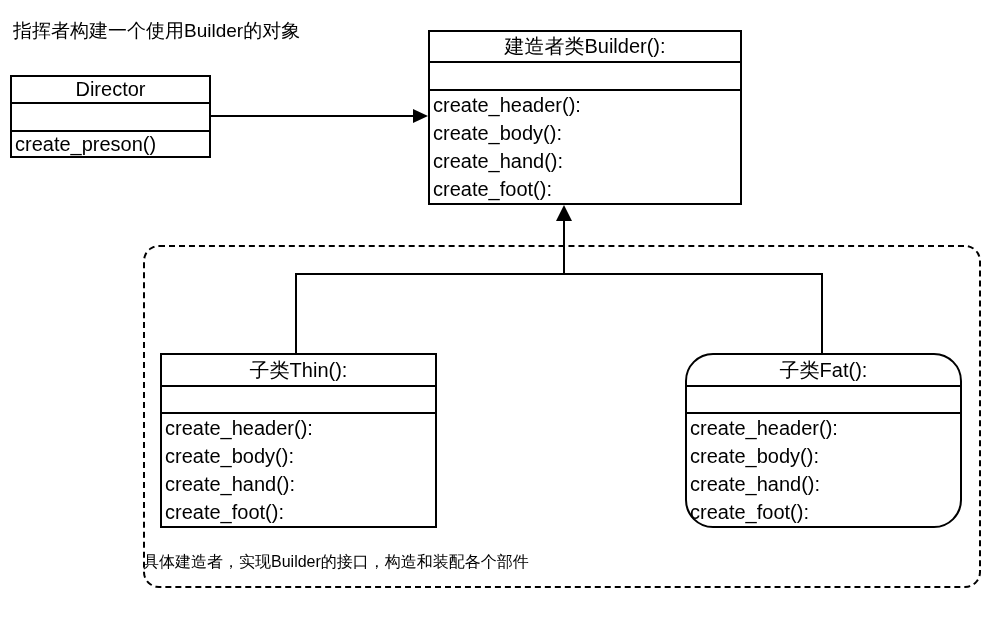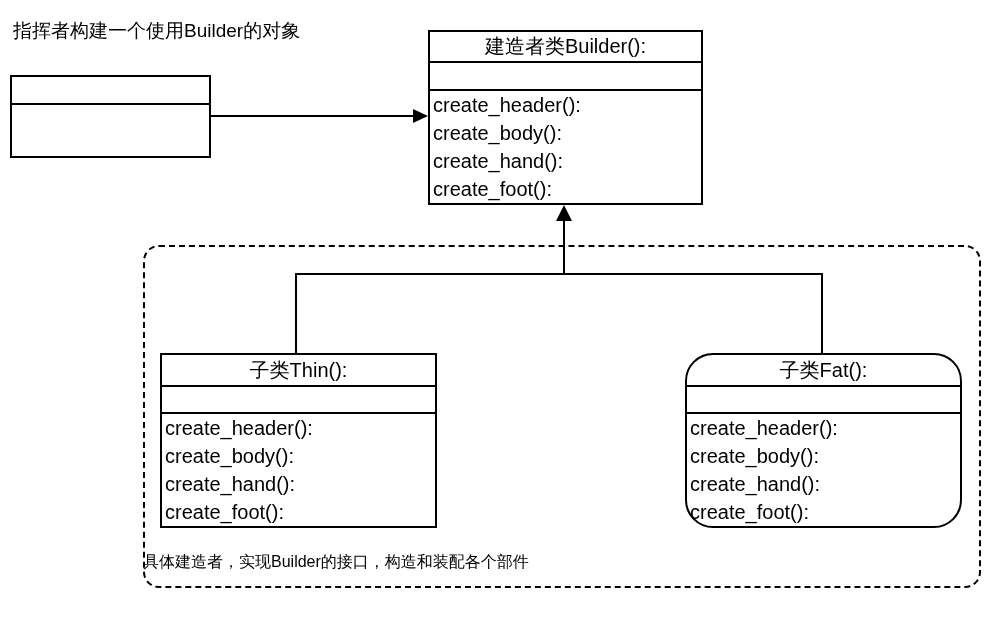--- a/index.html
+++ b/index.html
@@ -54,21 +54,21 @@
   }
   .uml-methods .method-row {
     font-size: 20px;
     line-height: 28px;
     white-space: nowrap;
   }
   #director-box  { left: 10px;  top: 75px;  width: 201px; height: 83px; }
   #director-box .uml-title   { height: 27px; }
   #director-box .uml-attrs   { height: 28px; }
   #director-box .method-row  { line-height: 24px; }
-  #builder-box   { left: 428px; top: 30px;  width: 275px; height: 175px; }
+  #builder-box   { left: 428px; top: 30px;  width: 314px; height: 175px; }
   #builder-box .uml-title    { height: 33px; }
   #builder-box .uml-attrs    { height: 29px; }
   #thin-box      { left: 160px; top: 353px; width: 277px; height: 175px; }
   #fat-box       { left: 685px; top: 353px; width: 277px; height: 175px; border-radius: 28px; }
   #thin-box .uml-title, #fat-box .uml-title { height: 34px; }
   #thin-box .uml-attrs, #fat-box .uml-attrs { height: 28px; }
   #group-box {
     position: absolute;
     left: 143px; top: 245px;
     width: 838px; height: 343px;
@@ -101,21 +101,25 @@
     <g>
       <polyline points="296,353 296,274 822,274 822,353" fill="none" stroke="#000000" stroke-width="2"></polyline>
       <line x1="564" y1="274" x2="564" y2="216" stroke="#000000" stroke-width="2"></line>
       <polygon points="564,205 556,221 572,221" fill="#000000"></polygon>
     </g>
   </svg>
 
   <div class="annotation" style="left:13px; top:20px;">指挥者构建一个使用Builder的对象</div>
 
   <div class="uml-box" id="director-box">
+    <div class="uml-title">Director</div>
     <div class="uml-attrs"></div>
+    <div class="uml-methods">
+      <div class="method-row">create_preson()</div>
+    </div>
   </div>
 
   <div class="uml-box" id="builder-box">
     <div class="uml-title">建造者类Builder():</div>
     <div class="uml-attrs"></div>
     <div class="uml-methods">
       <div class="method-row">create_header():</div>
       <div class="method-row">create_body():</div>
       <div class="method-row">create_hand():</div>
       <div class="method-row">create_foot():</div>

